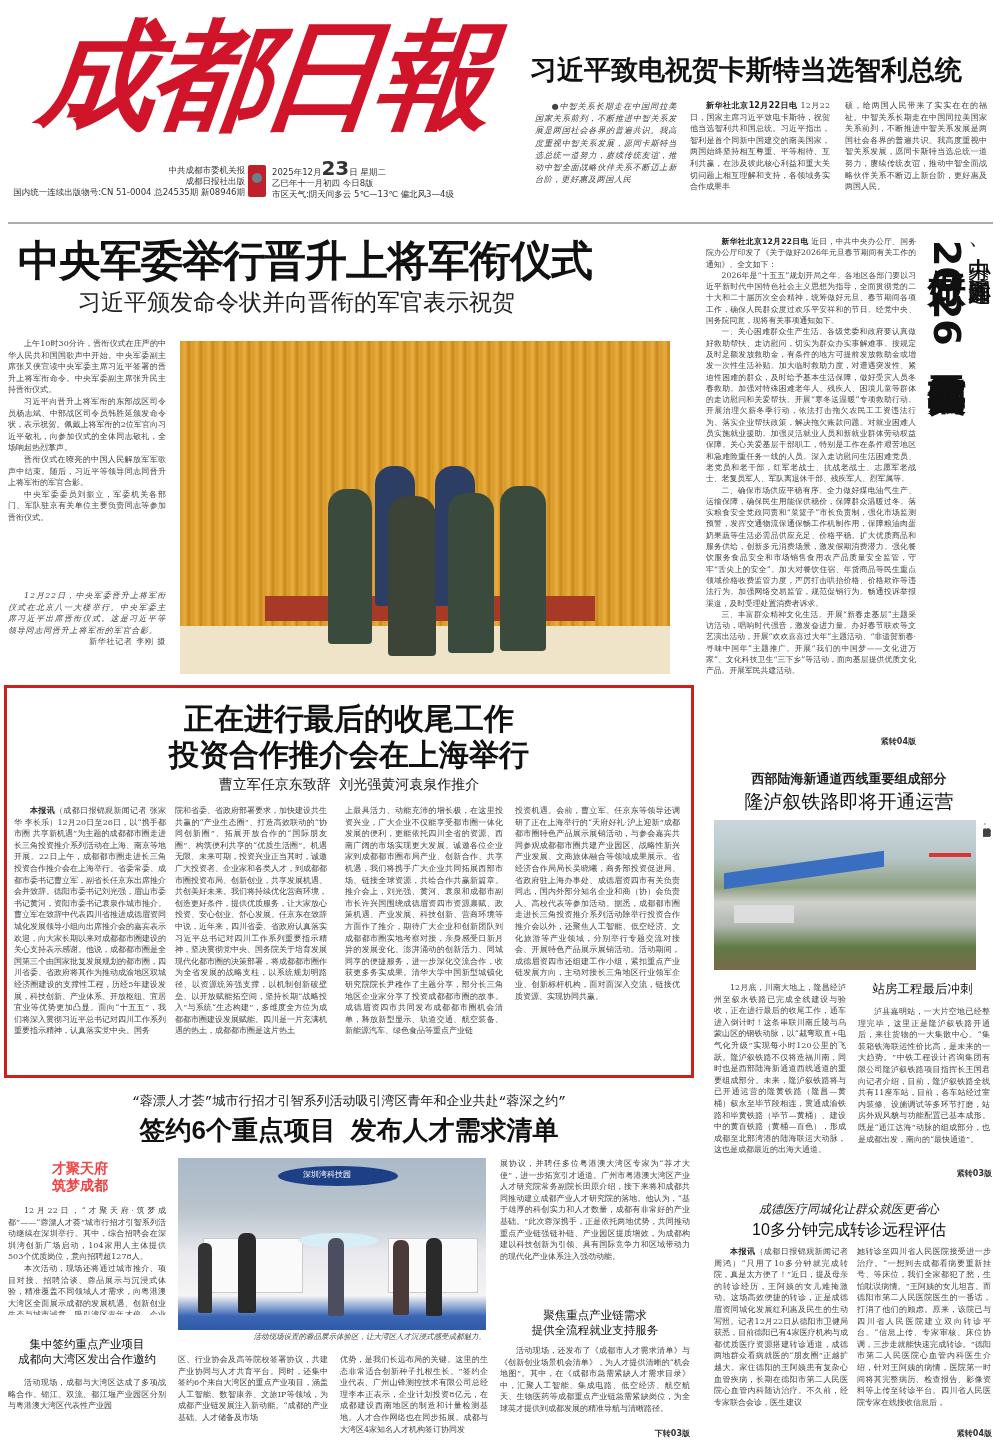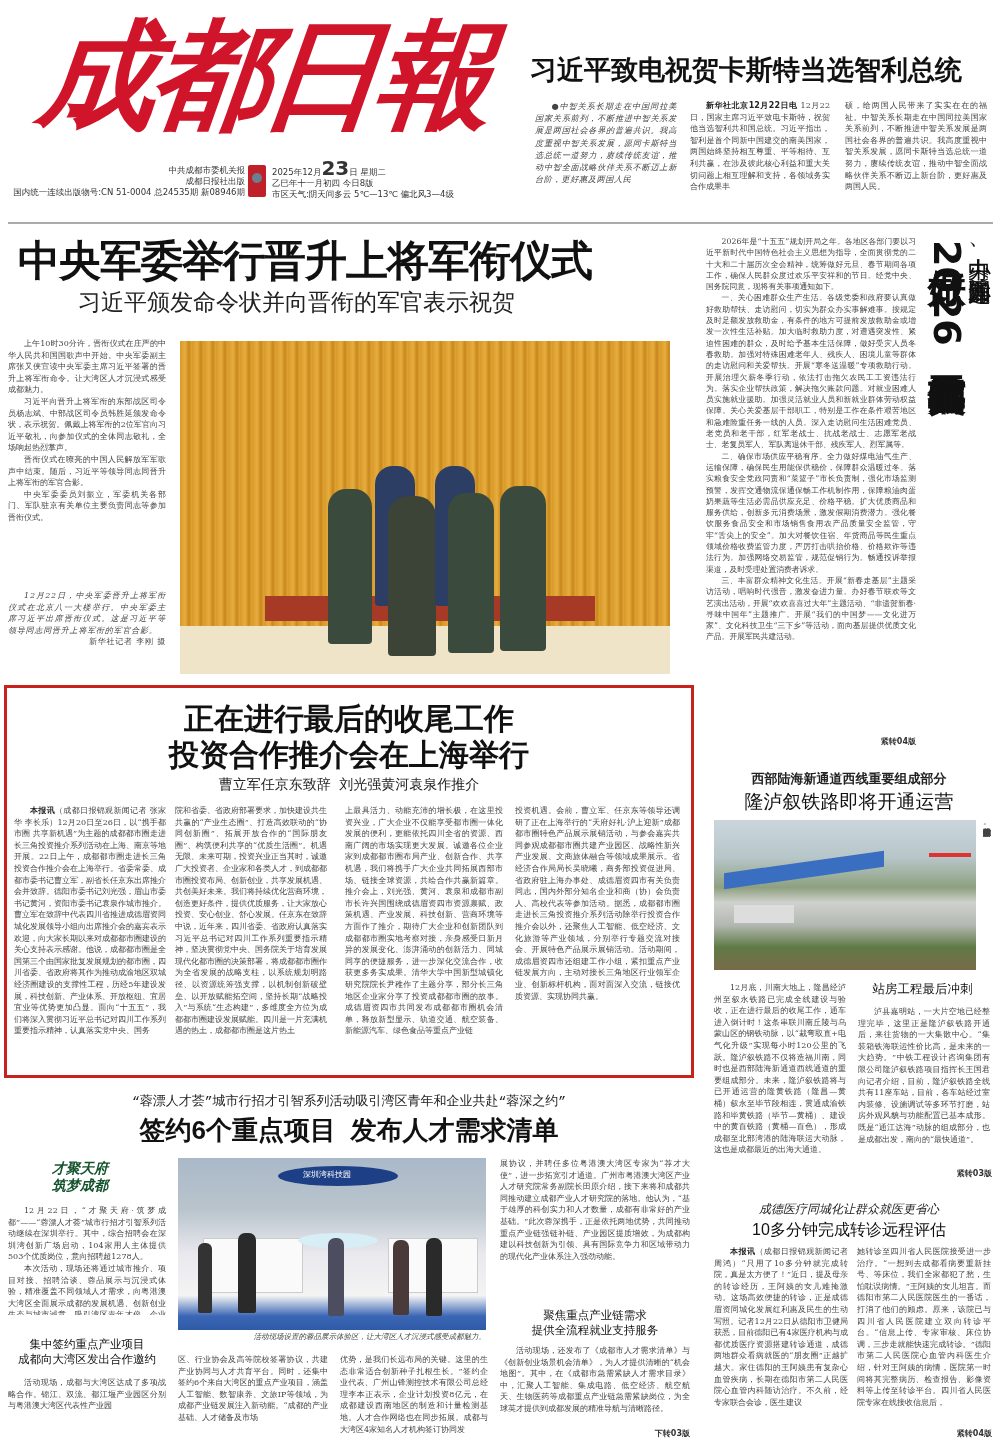--- a/index.html
+++ b/index.html
@@ -50,21 +50,21 @@
 </div>
 <div class="abs body-txt" style="left:845px;top:100px;width:142px;height:100px">
   <div>硕，给两国人民带来了实实在在的福祉。中智关系长期走在中国同拉美国家关系前列，不断推进中智关系发展是两国社会各界的普遍共识。我高度重视中智关系发展，愿同卡斯特当选总统一道努力，赓续传统友谊，推动中智全面战略伙伴关系不断迈上新台阶，更好惠及两国人民。</div>
 </div>
 <div class="abs rule" style="left:8px;top:222px;width:985px;height:2px;background:#aaa"></div>
 
 <div class="abs hl1" style="left:18px;top:236px;width:660px;font-size:42px;line-height:50px;white-space:nowrap;letter-spacing:-1px">中央军委举行晋升上将军衔仪式</div>
 <div class="abs sub-hl" style="left:60px;top:289px;width:580px;font-size:23px;line-height:30px;text-align:left;padding-left:18px">习近平颁发命令状并向晋衔的军官表示祝贺</div>
 
 <div class="abs body-txt" style="left:8px;top:338px;width:158px;height:220px">
-  <p>上午10时30分许，晋衔仪式在庄严的中华人民共和国国歌声中开始。中央军委副主席张又侠宣读中央军委主席习近平签署的晋升上将军衔命令。让大湾区人才沉浸式感受成都魅力。</p>
+  <p>上午10时30分许，晋衔仪式在庄严的中华人民共和国国歌声中开始。中央军委副主席张又侠宣读中央军委主席习近平签署的晋升上将军衔命令。中央军委副主席张升民主持晋衔仪式。</p>
   <p>习近平向晋升上将军衔的东部战区司令员杨志斌、中部战区司令员韩胜延颁发命令状，表示祝贺。佩戴上将军衔的2位军官向习近平敬礼，向参加仪式的全体同志敬礼，全场响起热烈掌声。</p>
   <p>晋衔仪式在嘹亮的中国人民解放军军歌声中结束。随后，习近平等领导同志同晋升上将军衔的军官合影。</p>
   <p>中央军委委员刘振立，军委机关各部门、军队驻京有关单位主要负责同志等参加晋衔仪式。</p>
 </div>
 <div class="abs body-txt" style="left:8px;top:590px;width:158px;height:70px;font-style:italic;letter-spacing:0.8px">
   <p>12月22日，中央军委晋升上将军衔仪式在北京八一大楼举行。中央军委主席习近平出席晋衔仪式。这是习近平等领导同志同晋升上将军衔的军官合影。</p>
   <div style="text-align:right;font-style:normal"><span>新华社记者 李刚 摄</span></div>
 </div>
 
 <div class="abs photo" style="left:180px;top:341px;width:490px;height:333px;background:#e6c08a">
@@ -73,20 +73,21 @@
   <div style="position:absolute;left:0;top:285px;width:100%;height:48px;background:#efe3c8"></div>
   <div style="position:absolute;left:148px;top:148px;width:44px;height:155px;background:#3a4a3c;border-radius:18px 18px 4px 4px"></div>
   <div style="position:absolute;left:195px;top:125px;width:40px;height:140px;background:#2c3e64;border-radius:18px 18px 4px 4px"></div>
   <div style="position:absolute;left:208px;top:155px;width:48px;height:160px;background:#3c4438;border-radius:20px 20px 4px 4px"></div>
   <div style="position:absolute;left:255px;top:125px;width:40px;height:140px;background:#2c3e64;border-radius:18px 18px 4px 4px"></div>
   <div style="position:absolute;left:268px;top:152px;width:46px;height:160px;background:#3a4a3c;border-radius:18px 18px 4px 4px"></div>
   <div style="position:absolute;left:320px;top:145px;width:46px;height:165px;background:#3a4a3c;border-radius:18px 18px 4px 4px"></div>
 </div>
 
 <div class="abs body-txt" style="left:706px;top:236px;width:210px;height:510px;font-size:7.8px;line-height:11.3px">
+  <p><b style="color:#222;font-family:'DejaVu Sans',sans-serif">新华社北京12月22日电</b> <span>近日，中共中央办公厅、国务院办公厅印发了《关于做好2026年元旦春节期间有关工作的通知》。全文如下：</span></p>
   <p>2026年是“十五五”规划开局之年。各地区各部门要以习近平新时代中国特色社会主义思想为指导，全面贯彻党的二十大和二十届历次全会精神，统筹做好元旦、春节期间各项工作，确保人民群众度过欢乐平安祥和的节日。经党中央、国务院同意，现将有关事项通知如下。</p>
   <p>一、关心困难群众生产生活。各级党委和政府要认真做好救助帮扶、走访慰问，切实为群众办实事解难事。按规定及时足额发放救助金，有条件的地方可提前发放救助金或增发一次性生活补贴。加大临时救助力度，对遭遇突发性、紧迫性困难的群众，及时给予基本生活保障，做好受灾人员冬春救助。加强对特殊困难老年人、残疾人、困境儿童等群体的走访慰问和关爱帮扶。开展“寒冬送温暖”专项救助行动。开展治理欠薪冬季行动，依法打击拖欠农民工工资违法行为。落实企业帮扶政策，解决拖欠账款问题。对就业困难人员实施就业援助。加强灵活就业人员和新就业群体劳动权益保障。关心关爱基层干部职工，特别是工作在条件艰苦地区和急难险重任务一线的人员。深入走访慰问生活困难党员、老党员和老干部，红军老战士、抗战老战士、志愿军老战士、老复员军人、军队离退休干部、残疾军人、烈军属等。</p>
   <p>二、确保市场供应平稳有序。全力做好煤电油气生产、运输保障，确保民生用能保供稳价，保障群众温暖过冬。落实粮食安全党政同责和“菜篮子”市长负责制，强化市场监测预警，发挥交通物流保通保畅工作机制作用，保障粮油肉蛋奶果蔬等生活必需品供应充足、价格平稳。扩大优质商品和服务供给，创新多元消费场景，激发假期消费潜力。强化餐饮服务食品安全和市场销售食用农产品质量安全监管，守牢“舌尖上的安全”。加大对餐饮住宿、年货商品等民生重点领域价格收费监管力度，严厉打击哄抬价格、价格欺诈等违法行为。加强网络交易监管，规范促销行为。畅通投诉举报渠道，及时受理处置消费者诉求。</p>
   <p>三、丰富群众精神文化生活。开展“新春走基层”主题采访活动，唱响时代强音，激发奋进力量。办好春节联欢等文艺演出活动，开展“欢欢喜喜过大年”主题活动、“非遗贺新春·寻味中国年”主题推广。开展“我们的中国梦——文化进万家”、文化科技卫生“三下乡”等活动，面向基层提供优质文化产品。开展军民共建活动。</p>
 </div>
 <div class="abs cont" style="left:860px;top:736px;width:56px">紧转04版</div>
 <div class="abs vert" style="left:966px;top:240px;height:200px;font-size:23px;font-weight:normal;line-height:28px">中办、国办印发《通知》</div>
 <div class="abs vert" style="left:926px;top:240px;height:520px;font-size:38px;line-height:42px">做好2026年元旦春节期间有关工作</div>
 
 <div class="abs redbox" style="left:4px;top:685px;width:690px;height:393px"></div>
@@ -129,21 +130,21 @@
   <p><b style="color:#222;font-family:'DejaVu Sans',sans-serif">本报讯</b><span>（成都日报锦观新闻记者 周鸿）</span><span>“只用了10多分钟就完成转院，真是太方便了！”近日，提及母亲的转诊经历，王阿姨的女儿难掩激动。这场高效便捷的转诊，正是成德眉资同城化发展红利惠及民生的生动写照。记者12月22日从德阳市卫健局获悉，目前德阳已有4家医疗机构与成都优质医疗资源搭建转诊通道，成德两地群众看病就医的“朋友圈”正越扩越大。家住德阳的王阿姨患有复杂心血管疾病，长期在德阳市第二人民医院心血管内科随访治疗。不久前，经专家联合会诊，医生建议</span></p>
 </div>
 <div class="abs body-txt" style="left:857px;top:1246px;width:134px;height:180px">
   <div>她转诊至四川省人民医院接受进一步治疗。“一想到去成都看病要重新挂号、等床位，我们全家都犯了愁，生怕耽误病情。”王阿姨的女儿坦言。而德阳市第二人民医院医生的一番话，打消了他们的顾虑。原来，该院已与四川省人民医院建立双向转诊平台。“信息上传、专家审核、床位协调，三步走就能快速完成转诊。”德阳市第二人民医院心血管内科医生介绍，针对王阿姨的病情，医院第一时间将其完整病历、检查报告、影像资料等上传至转诊平台。四川省人民医院专家在线接收信息后，</div>
 </div>
 <div class="abs cont" style="left:940px;top:1428px;width:52px">紧转04版</div>
 
 <div class="abs sub-hl" style="left:4px;top:1093px;width:690px;font-size:13px;line-height:18px">“蓉漂人才荟”城市行招才引智系列活动吸引湾区青年和企业共赴“蓉深之约”</div>
 <div class="abs hl1" style="left:4px;top:1112px;width:690px;text-align:center;font-size:26px;line-height:36px;white-space:pre">签约6个重点项目  发布人才需求清单</div>
 
-<div class="abs" style="left:52px;top:1160px;width:80px;font-family:'DejaVu Sans',sans-serif;font-weight:bold;font-style:italic;color:#14532d;font-size:14px;line-height:17px">
+<div class="abs" style="left:52px;top:1160px;width:80px;font-family:'DejaVu Sans',sans-serif;font-weight:bold;color:#ef4444;font-size:14px;line-height:17px">
   <div>才聚天府</div>
   <div style="padding-left:-4px">筑梦成都</div>
 </div>
 <div class="abs body-txt" style="left:8px;top:1205px;width:158px;height:110px">
   <p>12月22日，“才聚天府·筑梦成都”——“蓉漂人才荟”城市行招才引智系列活动继续在深圳举行。其中，综合招聘会在深圳湾创新广场启动，104家用人主体提供503个优质岗位，意向招聘超1278人。</p>
   <p>本次活动，现场还将通过城市推介、项目对接、招聘洽谈、蓉品展示与沉浸式体验，精准覆盖不同领域人才需求，向粤港澳大湾区全面展示成都的发展机遇、创新创业生态与城市诚意，吸引湾区青年才俊、企业代表共赴这场“蓉深之约”。</p>
 </div>
 <div class="abs hl1" style="left:8px;top:1337px;width:158px;text-align:center;font-size:11.5px;font-weight:normal;line-height:15px">
   <div>集中签约重点产业项目</div>
   <div>成都向大湾区发出合作邀约</div>

